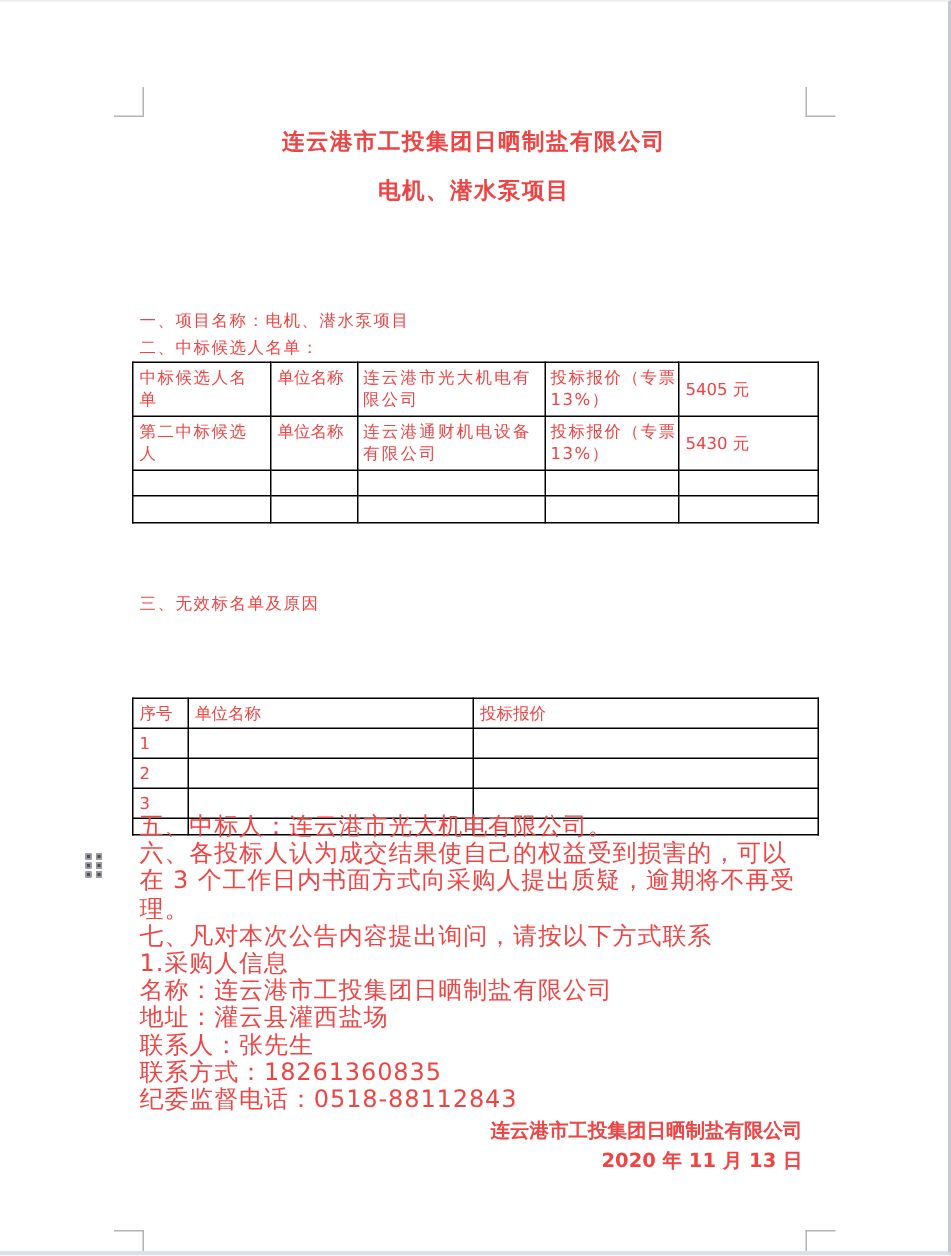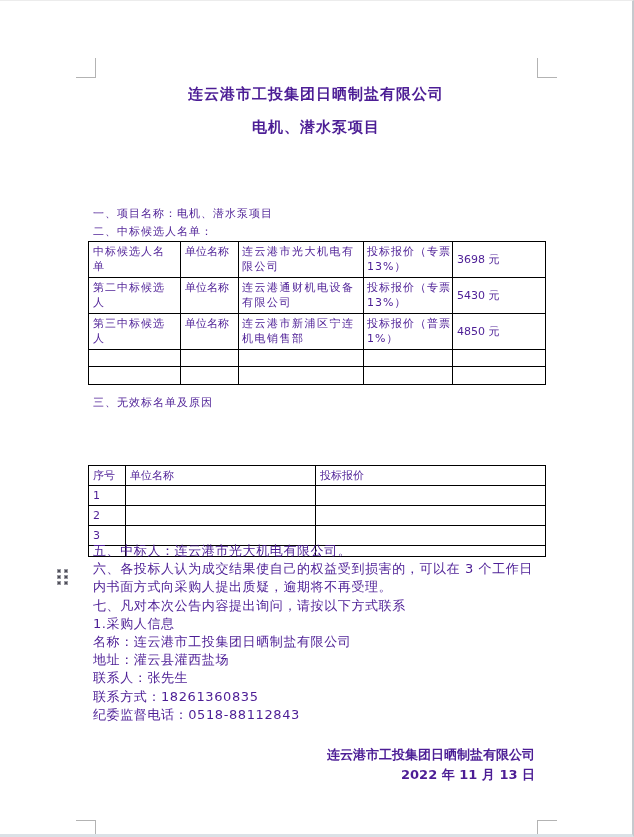--- a/index.html
+++ b/index.html
@@ -5,21 +5,21 @@
   html,body{margin:0;padding:0;background:#fff;}
   #page{
     position:relative;
     width:634px;height:837px;
     box-sizing:border-box;
     background:#ffffff;
     border-top:1px solid #ececec;
     border-right:2px solid #c6cace;
     border-bottom:3px solid #dbe1e6;
     font-family:"DejaVu Sans","Liberation Sans",sans-serif;
-    color:#4c1d95;
+    color:#ef4444;
     overflow:hidden;
     padding-left:44px;
   }
   
   .crop{position:absolute;width:19px;height:19px;}
   .crop.tl{left:76px;top:57px;border-right:1px solid #b3b3b3;border-bottom:1px solid #b3b3b3;}
   .crop.tr{left:537px;top:57px;border-left:1px solid #b3b3b3;border-bottom:1px solid #b3b3b3;}
   .crop.bl{left:76px;top:819px;height:16px;border-right:1px solid #b3b3b3;border-top:1px solid #b3b3b3;}
   .crop.br{left:537px;top:819px;height:16px;border-left:1px solid #b3b3b3;border-top:1px solid #b3b3b3;}
 
@@ -46,21 +46,21 @@
   #tbl-candidates td.rank{letter-spacing:1px;}
   #tbl-candidates td.comp{letter-spacing:1.5px;padding:2px 3px;}
   #tbl-candidates td.plabel{letter-spacing:1px;padding:2px 1px 2px 3px;}
   #tbl-candidates td.price{vertical-align:middle;}
 
   #tbl-invalid{top:428px;width:457px;margin-top:36px;}
   #tbl-invalid col.c1{width:37px;} #tbl-invalid col.c2{width:190px;} #tbl-invalid col.c3{width:230px;}
   #tbl-invalid tr{height:20px;}
   #tbl-invalid tr.stub{height:11px;}
 
-  #paragraphs{position:absolute;left:93px;top:541px;width:445px;font-size:13px;line-height:18.2px;letter-spacing:0.6px;}
+  #paragraphs{position:absolute;left:93px;top:541px;width:445px;font-size:16px;line-height:18.2px;letter-spacing:0.6px;}
   #paragraphs p{margin:0;}
 
   #anchor-handle{position:absolute;left:57px;top:568px;width:12px;height:18px;
     display:grid;grid-template-columns:4px 4px;grid-auto-rows:4px;column-gap:3px;row-gap:2px;}
   #anchor-handle span{background:#4d4d57;outline:1px solid #9a9aa2;outline-offset:-1px;}
 
   #footer{position:absolute;right:97px;top:744px;text-align:right;font-size:13px;font-weight:bold;line-height:19.5px;}
 </style>
 </head>
 <body>
@@ -85,35 +85,28 @@
         <col class="c3">
         <col class="c4">
         <col class="c5">
       </colgroup>
     <tbody>
         <tr class="tall">
       <td class="rank">中标候选人名单</td>
       <td>单位名称</td>
       <td class="comp">连云港市光大机电有限公司</td>
       <td class="plabel">投标报价（专票 13%）</td>
-      <td class="price">3698 元</td>
+      <td class="price">5405 元</td>
     </tr>
     <tr class="tall">
       <td class="rank">第二中标候选人</td>
       <td>单位名称</td>
       <td class="comp">连云港通财机电设备有限公司</td>
       <td class="plabel">投标报价（专票 13%）</td>
       <td class="price">5430 元</td>
-    </tr>
-    <tr class="tall">
-      <td class="rank">第三中标候选人</td>
-      <td>单位名称</td>
-      <td class="comp">连云港市新浦区宁连机电销售部</td>
-      <td class="plabel">投标报价（普票 1%）</td>
-      <td class="price">4850 元</td>
     </tr>
     <tr class="short-a">
       <td></td>
       <td></td>
       <td></td>
       <td></td>
       <td></td>
     </tr>
     <tr class="short-b">
       <td></td>
@@ -178,16 +171,16 @@
     <p>1.采购人信息</p>
     <p>名称：连云港市工投集团日晒制盐有限公司</p>
     <p>地址：灌云县灌西盐场</p>
     <p>联系人：张先生</p>
     <p>联系方式：18261360835</p>
     <p>纪委监督电话：0518-88112843</p>
   </div>
 
   <div id="footer">
     <div>连云港市工投集团日晒制盐有限公司</div>
-    <div>2022 年 11 月 13 日</div>
+    <div>2020 年 11 月 13 日</div>
   </div>
 
 </div>
 
 </body></html>

